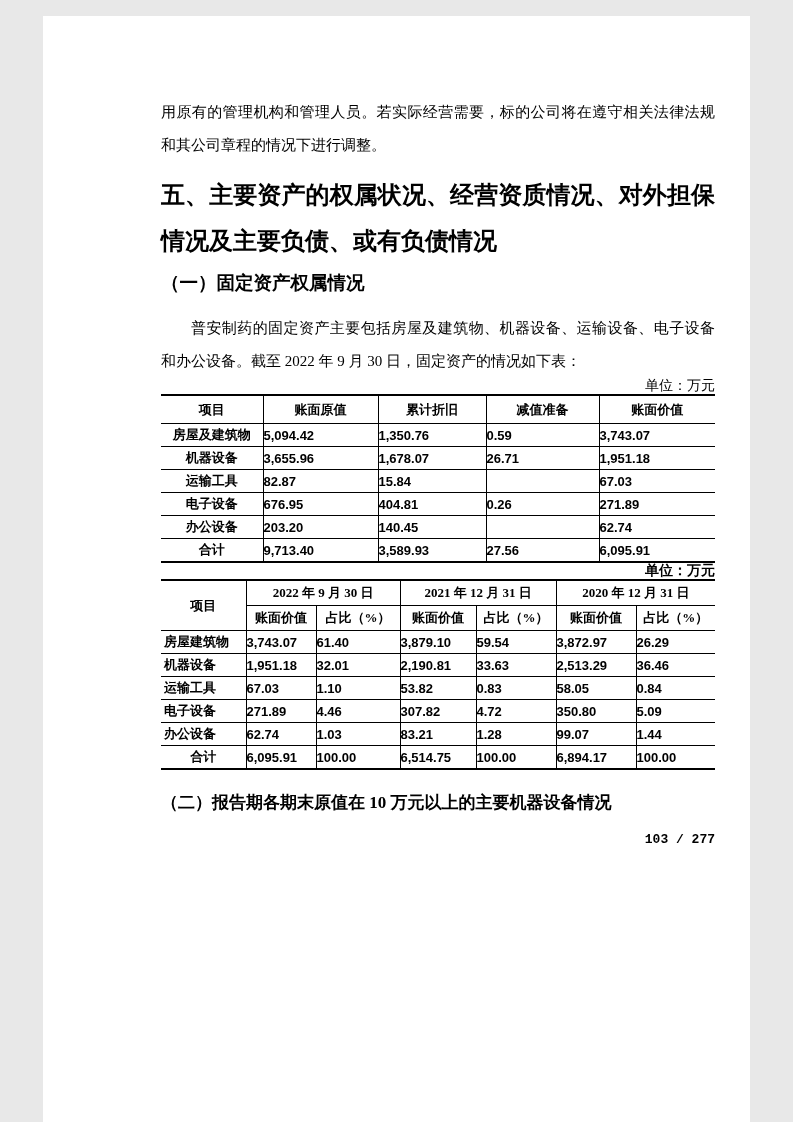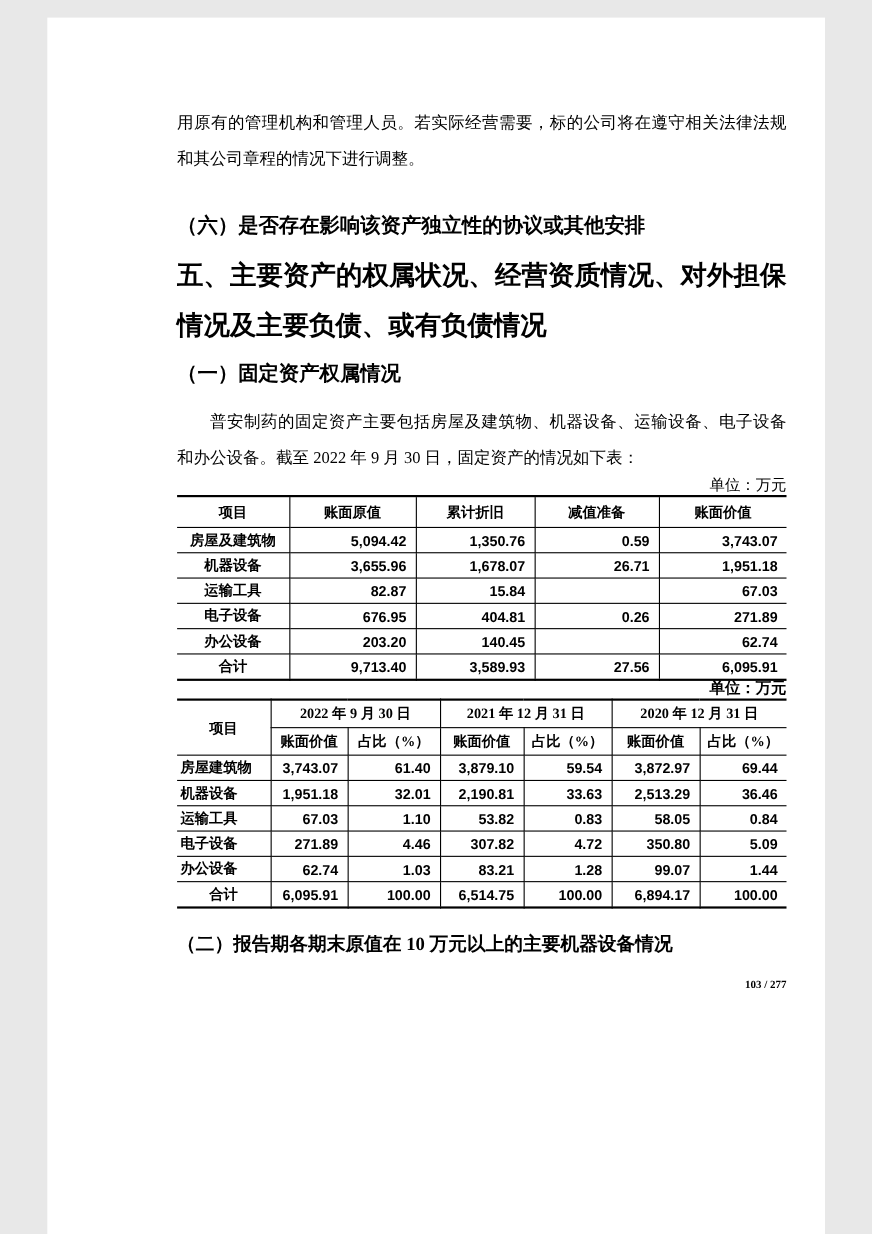--- a/index.html
+++ b/index.html
@@ -36,37 +36,36 @@
   td {
     border:1px solid #000; padding:0; height:22px; overflow:hidden;
     font-size:13px; font-weight:bold; vertical-align:middle;
   }
   td:first-child { border-left:none; }
   td:last-child  { border-right:none; }
   tr.head td { height:27px; }
   .t2 tr.head td { height:24px; }
   .lbl      { font-family:"Liberation Serif", serif; text-align:center; }
   .lbl-left { font-family:"Liberation Serif", serif; text-align:left; padding-left:3px; }
-  .num      { font-family:"Liberation Sans", sans-serif; text-align:right; padding-right:8px; }
+  .num      { font-family:"Liberation Sans", sans-serif; text-align:left; padding-right:8px; }
   .mt-t1 { margin-top:0; }
   .p-after-t1 { margin-top:6px; line-height:32px; }
   .footer {
-    margin:16px 0 0 0; font-size:10px; font-weight:bold;
-    line-height:16px; text-align:right;
+    margin:16px 0 0 0; font-size:13px; font-weight:bold;
+    line-height:16px; text-align:right;font-family:Liberation Mono, monospace;
   }
 </style>
 </head>
 <body>
 
 <div class="page">
   <div class="content">
 
     <p class="body">用原有的管理机构和管理人员。若实际经营需要，标的公司将在遵守相关法律法规和其公司章程的情况下进行调整。</p>
 
-    <h2 class="h-sub">（六）是否存在影响该资产独立性的协议或其他安排</h2>
 
 
     <h1 class="h-chapter">五、主要资产的权属状况、经营资质情况、对外担保情况及主要负债、或有负债情况</h1>
 
     <h2 class="h-sub" style="margin-top:6px;">（一）固定资产权属情况</h2>
 
     <p class="body indent" style="margin-top:16px;"><span>普安制药的固定资产主要包括房屋及建筑物、机器设备、运输设备、电子设备和办公设备。</span><span class="kai-bold">截至 2022 年 9 月 30 日</span><span>，固定资产的情况如下表：</span></p>
 
     <p class="unit">单位：万元</p>
 
@@ -159,21 +158,21 @@
         <td class="lbl">账面价值</td>
         <td class="lbl">占比（%）</td>
       </tr>
       <tr>
         <td class="lbl-left">房屋建筑物</td>
         <td class="num">3,743.07</td>
         <td class="num">61.40</td>
         <td class="num">3,879.10</td>
         <td class="num">59.54</td>
         <td class="num">3,872.97</td>
-        <td class="num">69.44</td>
+        <td class="num">26.29</td>
       </tr>
       <tr>
         <td class="lbl-left">机器设备</td>
         <td class="num">1,951.18</td>
         <td class="num">32.01</td>
         <td class="num">2,190.81</td>
         <td class="num">33.63</td>
         <td class="num">2,513.29</td>
         <td class="num">36.46</td>
       </tr>

